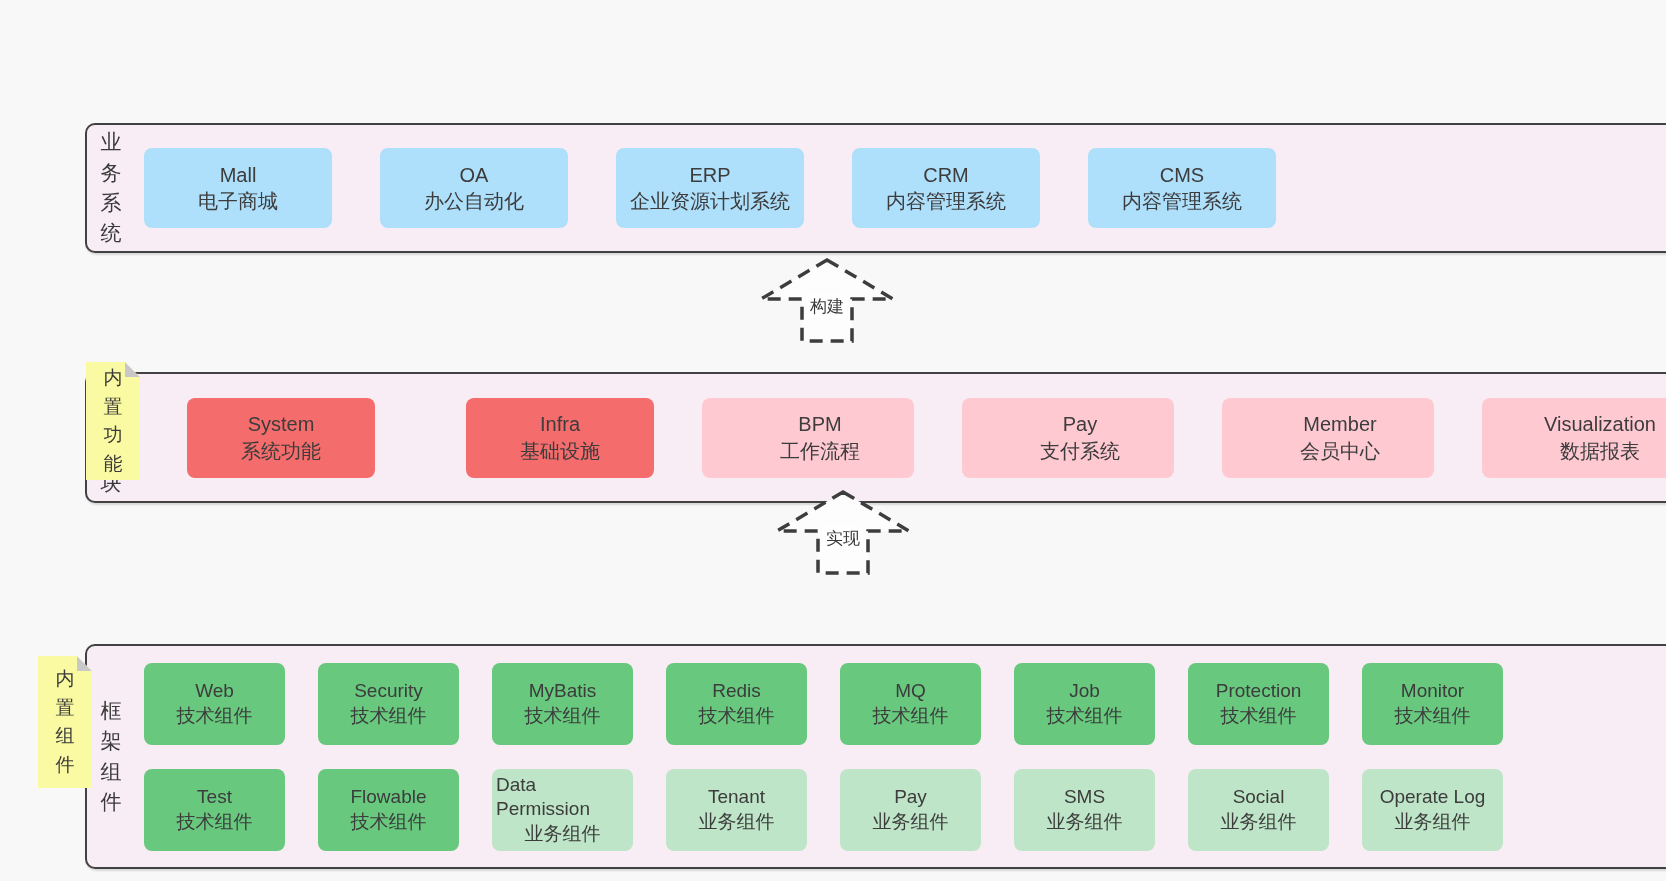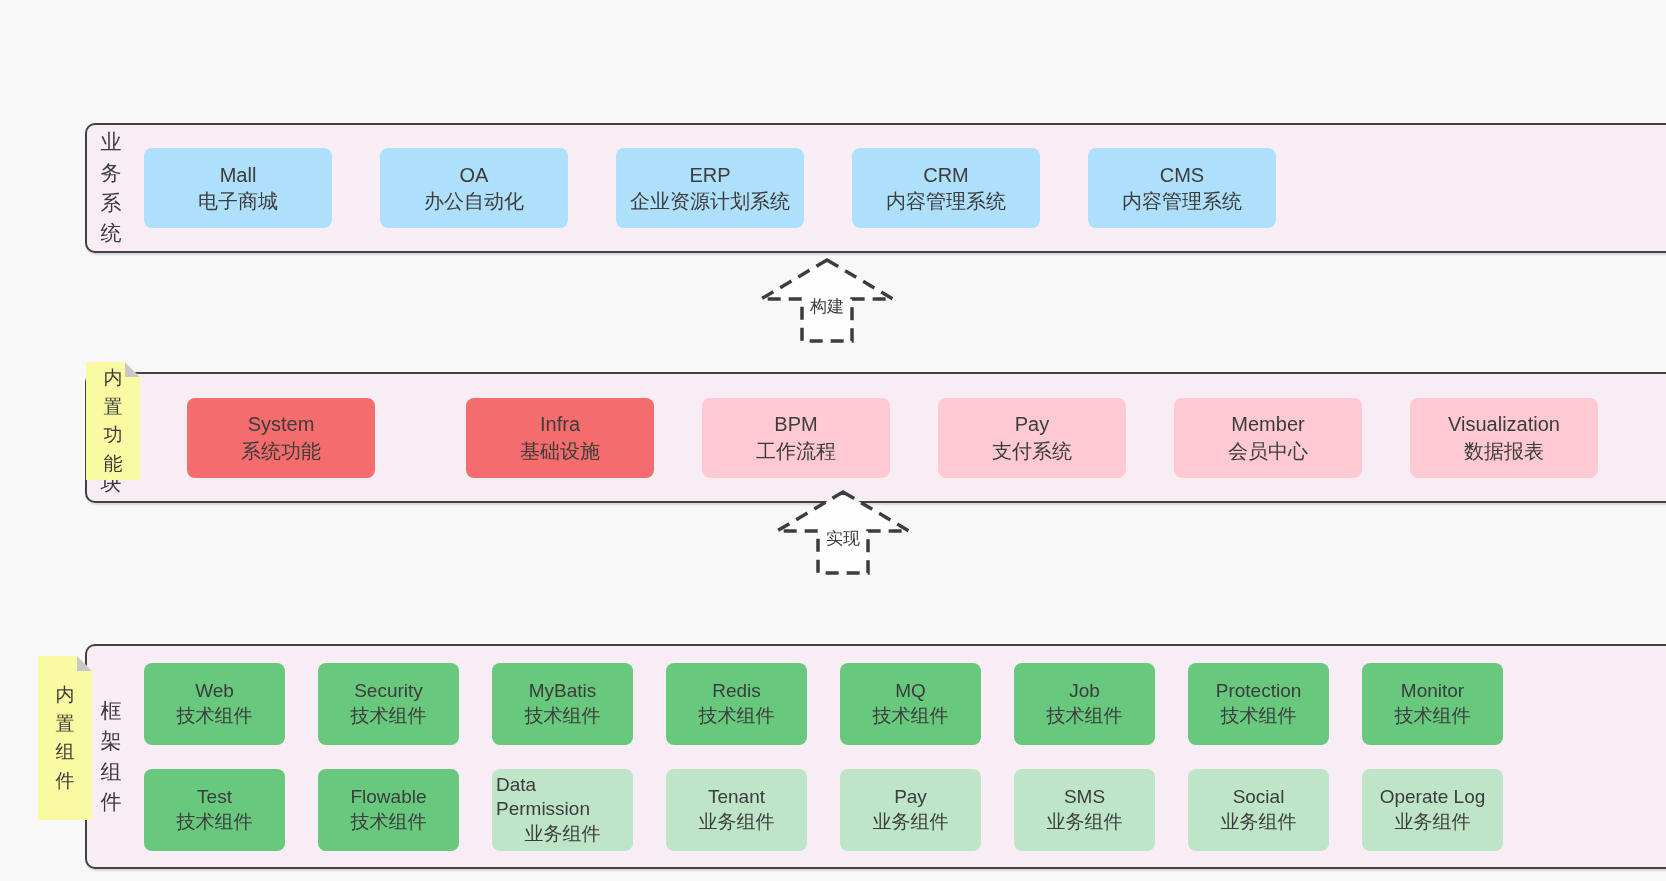--- a/index.html
+++ b/index.html
@@ -29,32 +29,32 @@
   .rows8 { display:flex; flex-direction:column; gap:24px; margin-left:22px; }
   .row8 { display:flex; gap:33px; }
   .box {
     width:188px; height:80px; border-radius:8px;
     display:flex; flex-direction:column; align-items:center; justify-content:center;
     text-align:left; font-size:20px; line-height:1.32; color:#3c3c3c;
   }
   .box.small { width:141px; height:82px; font-size:19px; line-height:1.28; padding:0 4px; box-sizing:border-box; }
   .blue       { background: var(--blue, #aedffb); }
   .red        { background: var(--red, #f56c6c); margin-left: 43px; }
-  .pink       { background: var(--pink, #ffc9d2); }
+  .pink       { background: var(--pink, #ffc9d2); padding-left: 24px; }
   .green      { background: var(--green, #67c87e); }
   .lightgreen { background: var(--light_green, #bee5c7); }
   .sticky {
     position:absolute; left:38px; width:54px; z-index:5;
     background: var(--sticky, #fafaa3);
     clip-path: polygon(0 0, calc(100% - 15px) 0, 100% 15px, 100% 100%, 0 100%);
     display:flex; align-items:center; justify-content:center;
     filter: drop-shadow(0 0 1px #9a9a9a);
   }
   #sticky1 { top:362px; height:118px;margin-left:48px; }
-  #sticky2 { top:656px; height:164px; }
+  #sticky2 { top:656px; height:132px; }
   .sticky .fold {
     position:absolute; top:0; right:0; width:15px; height:15px;
     background: var(--sticky_fold, #c8c8c8);
     clip-path: polygon(0 0, 100% 100%, 0 100%);
   }
   .sticky .vtext {
     width:20px; font-size:19px; line-height:1.5; text-align:center;
     word-break:break-all; color: var(--text);
   }
   .arrow { position:absolute; width:140px; height:86px; }

